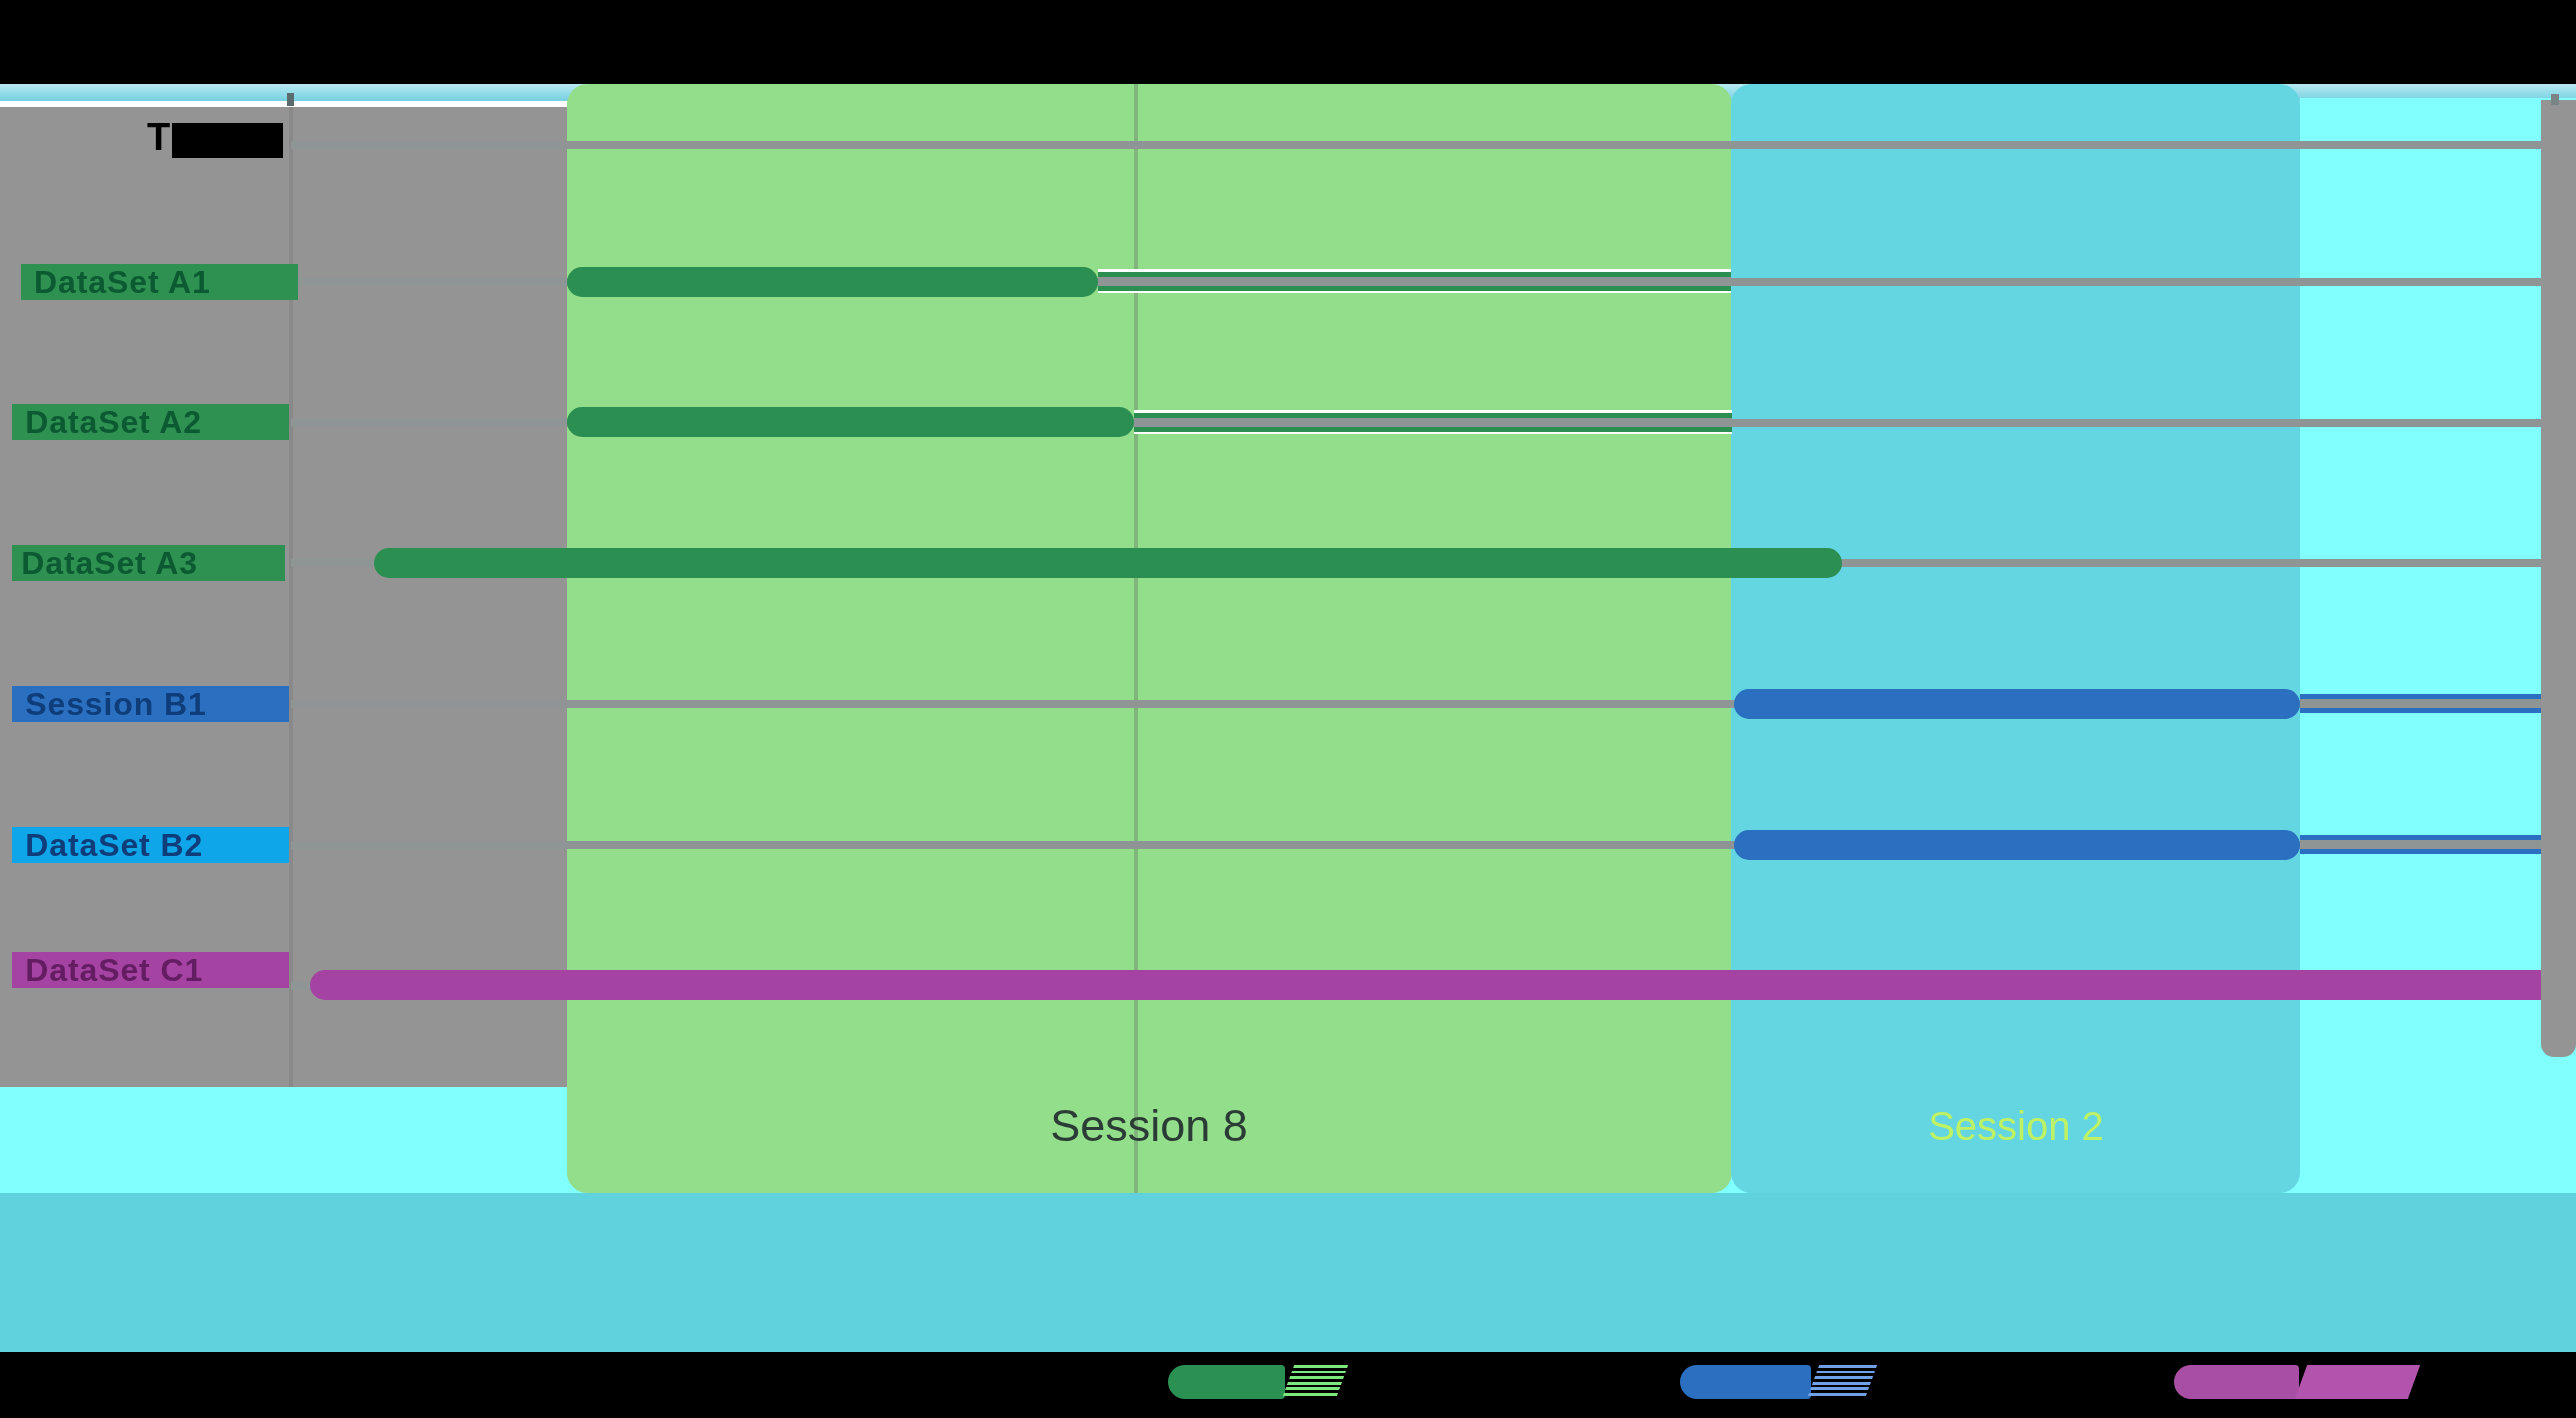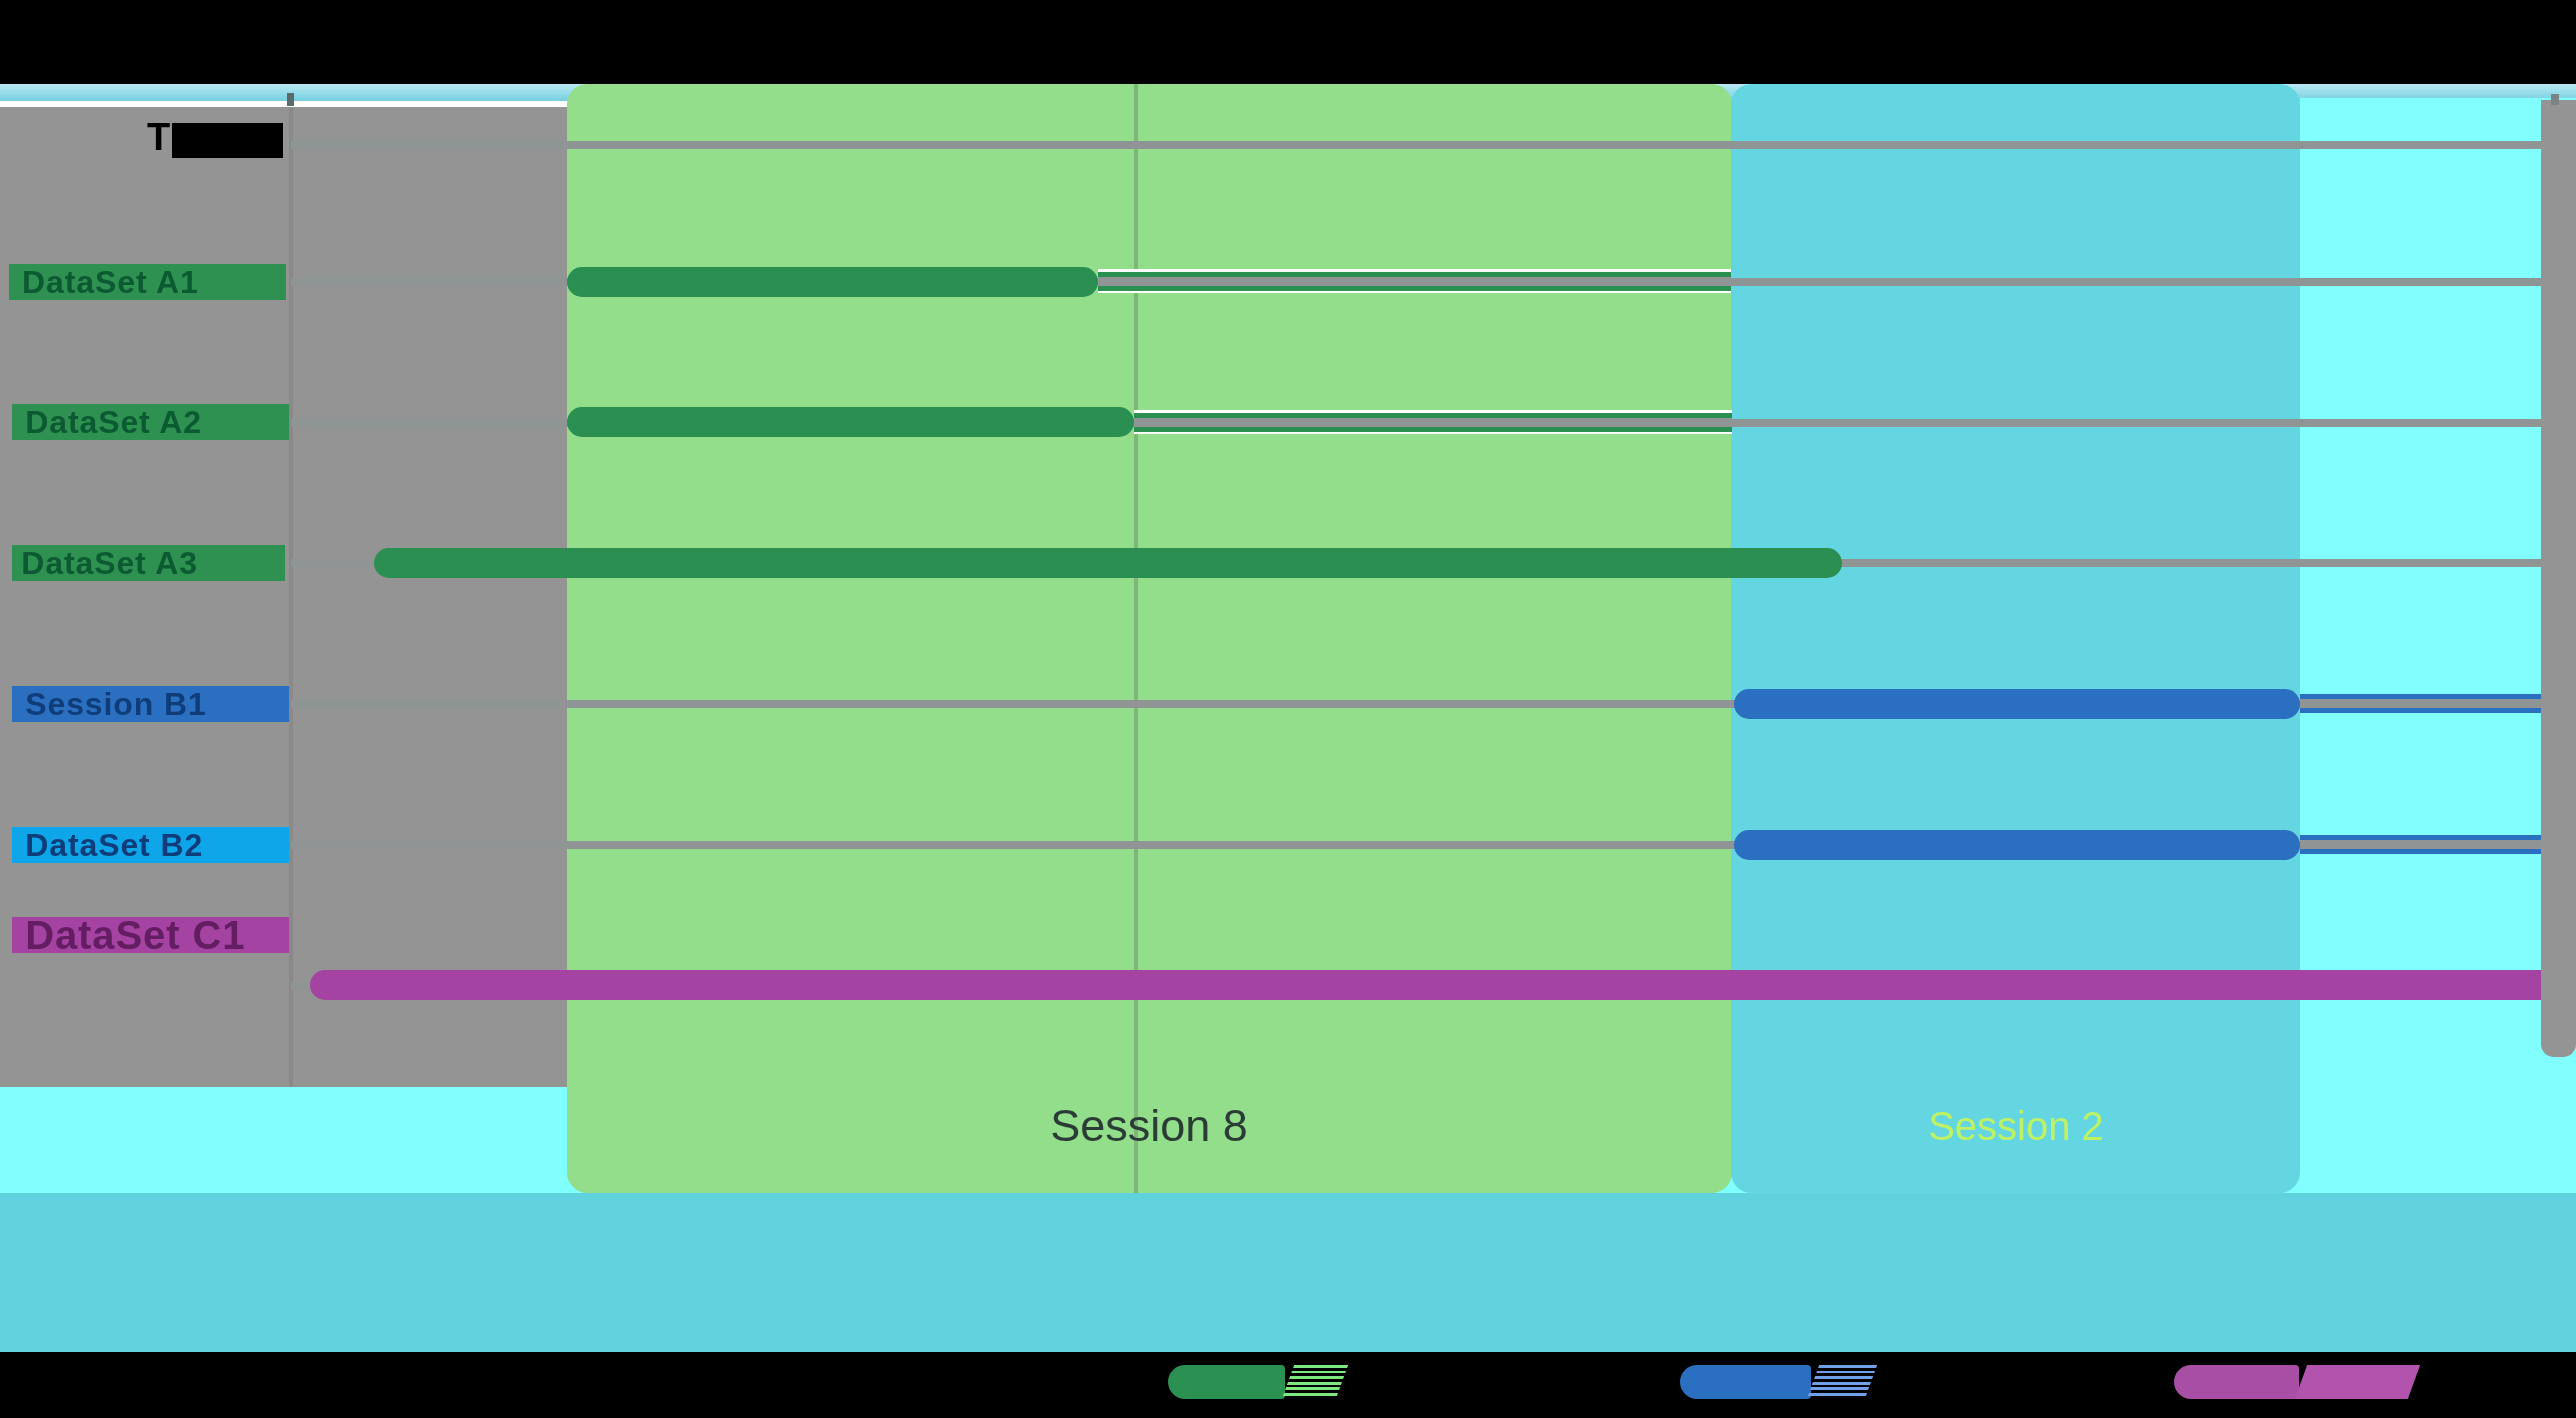--- a/index.html
+++ b/index.html
@@ -30,41 +30,41 @@
   <div id="grid">
       <div style="position: absolute; left: 291px; top: 141px; width: 2282px; height: 8.4px; background: rgb(143, 148, 148);"></div>
       <div style="position: absolute; left: 291px; top: 278px; width: 2282px; height: 8.4px; background: rgb(143, 148, 148);"></div>
       <div style="position: absolute; left: 291px; top: 419px; width: 2282px; height: 8.4px; background: rgb(143, 148, 148);"></div>
       <div style="position: absolute; left: 291px; top: 559px; width: 2282px; height: 8.4px; background: rgb(143, 148, 148);"></div>
       <div style="position: absolute; left: 291px; top: 700px; width: 2282px; height: 8.4px; background: rgb(143, 148, 148);"></div>
       <div style="position: absolute; left: 291px; top: 841px; width: 2282px; height: 8.4px; background: rgb(143, 148, 148);"></div>
       <div style="position: absolute; left: 291px; top: 982px; width: 2282px; height: 8.4px; background: rgb(143, 148, 148);"></div>
     </div>
   <div id="rows">
-      <div style="position: absolute; left: 9px; top: 264px; width: 264px; height: 36px; background: rgb(46, 145, 82); color: rgb(12, 90, 49); font-size: 32px; font-weight: bold; letter-spacing: 0.9px; display: flex; align-items: center; padding-left: 13px; overflow: hidden; white-space: nowrap;">DataSet A1</div>
+      <div style="position: absolute; left: 21px; top: 264px; width: 264px; height: 36px; background: rgb(46, 145, 82); color: rgb(12, 90, 49); font-size: 32px; font-weight: bold; letter-spacing: 0.9px; display: flex; align-items: center; padding-left: 13px; overflow: hidden; white-space: nowrap;">DataSet A1</div>
       <div style="position: absolute; left: 1098px; top: 269px; width: 633px; height: 24.4px; background: rgb(255, 255, 255);"></div>
       <div style="position: absolute; left: 1098px; top: 272px; width: 633px; height: 19px; background: rgb(43, 143, 82);"></div>
       <div style="position: absolute; left: 1098px; top: 277px; width: 633px; height: 9.4px; background: rgb(143, 148, 148);"></div>
       <div style="position: absolute; left: 567px; top: 267px; width: 531px; height: 30px; background: rgb(43, 143, 82); border-radius: 16px;"></div>
       <div style="position: absolute; left: 12.2px; top: 404px; width: 264px; height: 36px; background: rgb(46, 145, 82); color: rgb(12, 90, 49); font-size: 32px; font-weight: bold; letter-spacing: 0.9px; display: flex; align-items: center; padding-left: 13px; overflow: hidden; white-space: nowrap;">DataSet A2</div>
       <div style="position: absolute; left: 1134px; top: 410px; width: 598px; height: 24.4px; background: rgb(255, 255, 255);"></div>
       <div style="position: absolute; left: 1134px; top: 413px; width: 598px; height: 19px; background: rgb(43, 143, 82);"></div>
       <div style="position: absolute; left: 1134px; top: 418px; width: 598px; height: 9.4px; background: rgb(143, 148, 148);"></div>
       <div style="position: absolute; left: 567px; top: 407px; width: 567px; height: 30px; background: rgb(43, 143, 82); border-radius: 16px;"></div>
       <div style="position: absolute; left: 12.2px; top: 545px; width: 264px; height: 36px; background: rgb(46, 145, 82); color: rgb(12, 90, 49); font-size: 32px; font-weight: bold; letter-spacing: 0.9px; display: flex; align-items: center; padding-left: 9px; overflow: hidden; white-space: nowrap;">DataSet A3</div>
       <div style="position: absolute; left: 374px; top: 548px; width: 1468px; height: 30px; background: rgb(43, 143, 82); border-radius: 16px;"></div>
       <div style="position: absolute; left: 12.2px; top: 686px; width: 264px; height: 36px; background: rgb(43, 111, 192); color: rgb(14, 61, 122); font-size: 32px; font-weight: bold; letter-spacing: 0.9px; display: flex; align-items: center; padding-left: 13px; overflow: hidden; white-space: nowrap;">Session B1</div>
       <div style="position: absolute; left: 2300px; top: 694px; width: 245px; height: 19px; background: rgb(43, 111, 192);"></div>
       <div style="position: absolute; left: 2300px; top: 699px; width: 245px; height: 9.4px; background: rgb(143, 148, 148);"></div>
       <div style="position: absolute; left: 1734px; top: 689px; width: 566px; height: 30px; background: rgb(43, 111, 192); border-radius: 16px;"></div>
       <div style="position: absolute; left: 12.2px; top: 827px; width: 264px; height: 36px; background: #0ea5e9; color: rgb(14, 61, 122); font-size: 32px; font-weight: bold; letter-spacing: 0.9px; display: flex; align-items: center; padding-left: 13px; overflow: hidden; white-space: nowrap;">DataSet B2</div>
       <div style="position: absolute; left: 2300px; top: 835px; width: 245px; height: 19px; background: rgb(43, 111, 192);"></div>
       <div style="position: absolute; left: 2300px; top: 840px; width: 245px; height: 9.4px; background: rgb(143, 148, 148);"></div>
       <div style="position: absolute; left: 1734px; top: 830px; width: 566px; height: 30px; background: rgb(43, 111, 192); border-radius: 16px;"></div>
-      <div style="position: absolute; left: 12.2px; top: 917px; width: 264px; height: 36px; background: rgb(164, 67, 162); color: rgb(100, 29, 99); font-size: 40px; font-weight: bold; letter-spacing: 0.9px; display: flex; align-items: center; padding-left: 13px; overflow: hidden; white-space: nowrap;">DataSet C1</div>
+      <div style="position: absolute; left: 12.2px; top: 952px; width: 264px; height: 36px; background: rgb(164, 67, 162); color: rgb(100, 29, 99); font-size: 32px; font-weight: bold; letter-spacing: 0.9px; display: flex; align-items: center; padding-left: 13px; overflow: hidden; white-space: nowrap;">DataSet C1</div>
       <div style="position: absolute; left: 310px; top: 970px; width: 2266px; height: 30px; background: rgb(164, 67, 162); border-radius: 16px 0px 0px 16px;"></div>
     </div>
   <div id="scrollbar" style="left:2541px;top:100px;width:35px;height:957px;background:#949494;"></div>
   <div class="abs" style="left:2551px;top:94px;width:7.5px;height:11.3px;background:#7a8486;"></div>
 
   <div class="abs" style="left:147px;top:116px;height:43px;display:flex;align-items:flex-start;color:#000;font-size:38px;font-weight:bold;">
     <span>T</span>
     <span style="display:inline-block;width:111px;height:35px;background:#000;margin-left:1.9px;margin-top:6.6px;"></span>
   </div>
   <div id="sessions">

